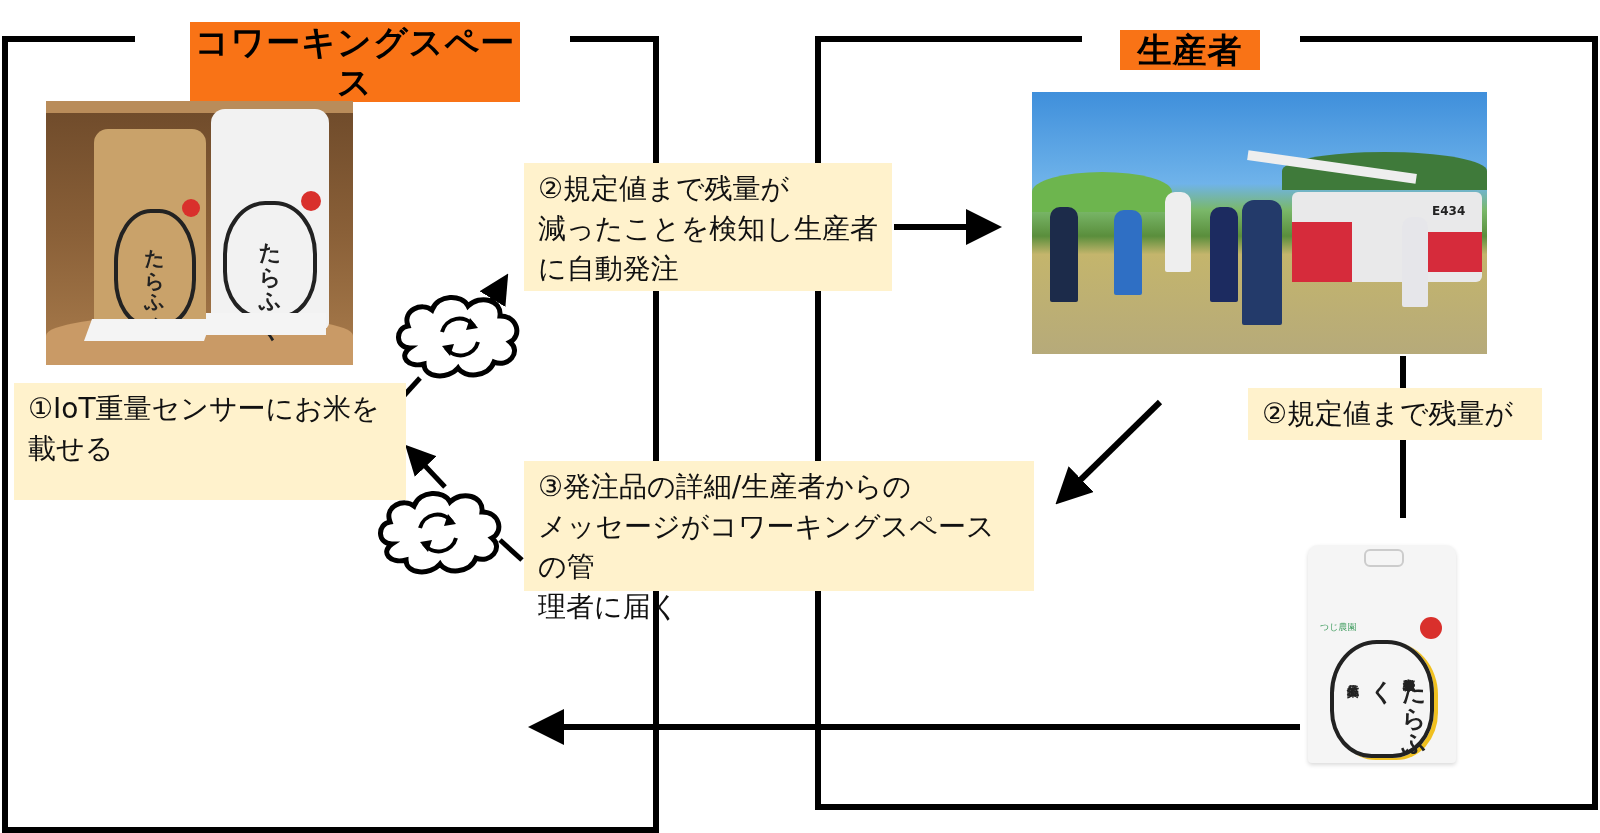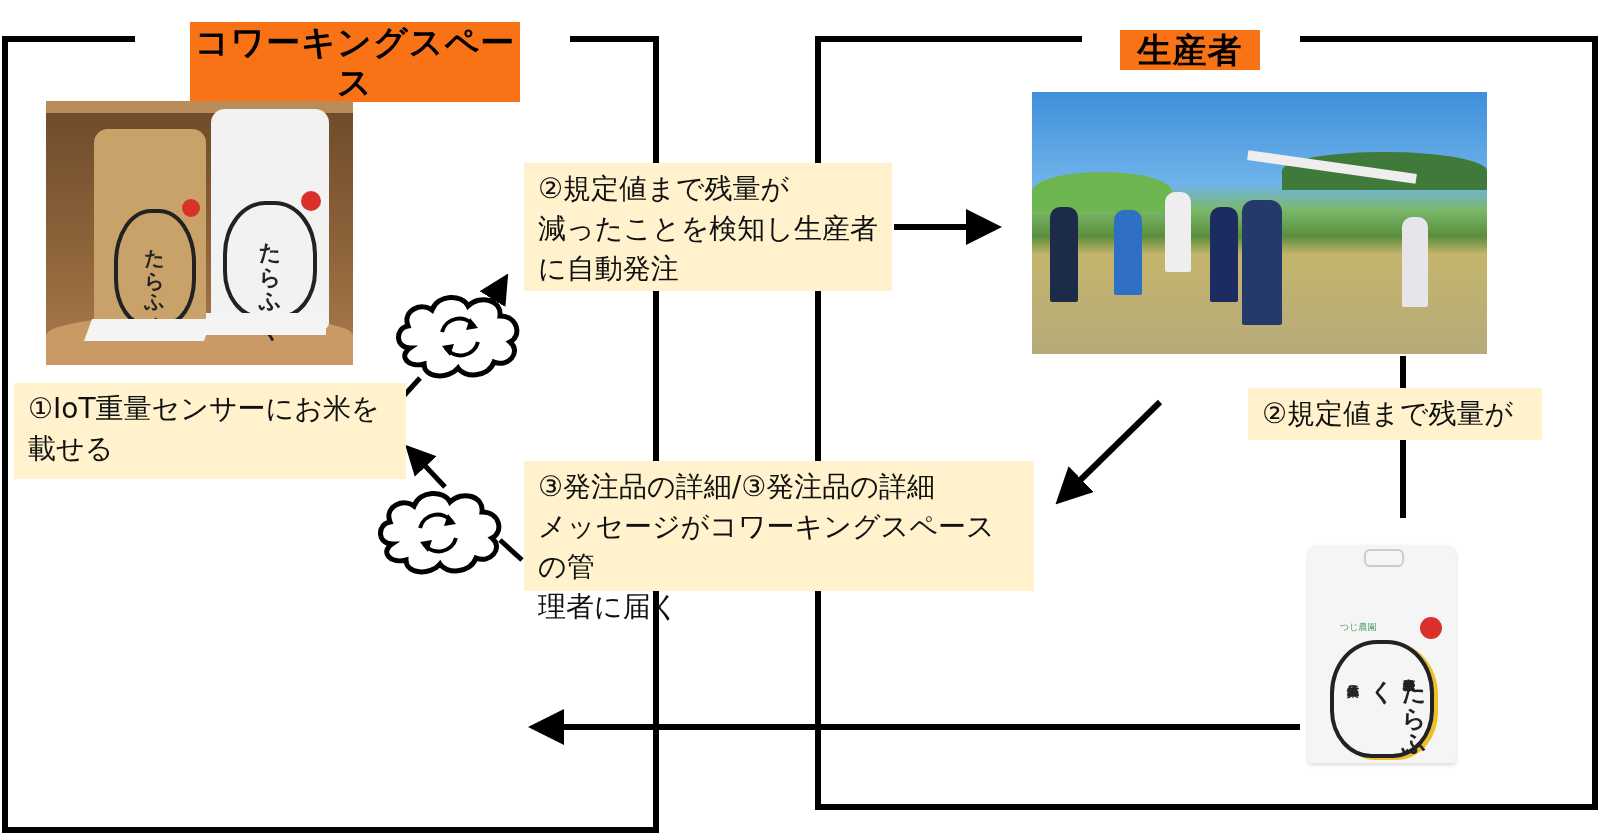--- a/index.html
+++ b/index.html
@@ -68,46 +68,51 @@
   </div>
 
   <div class="abs" style="left:42px;top:218px;width:120px;height:22px;background:#f4f4f4;transform:skewX(-20deg);"></div>
   <div class="abs" style="left:160px;top:212px;width:120px;height:22px;background:#f4f4f4;"></div>
 </div>
 
 <div class="photo" style="left:1032px; top:92px; width:455px; height:262px; background:linear-gradient(180deg,#3f8fdb 0%,#6fb3ea 35%,#7ab86a 45%,#5a8e3c 55%,#c4b56c 62%,#b6aa7a 100%);">
   <div class="abs" style="left:0;top:80px;width:140px;height:40px;background:#6db54e;border-radius:60% 60% 0 0;"></div>
   <div class="abs" style="left:250px;top:60px;width:205px;height:38px;background:#3f7a3a;border-radius:60% 60% 0 0;"></div>
 
+  <div class="abs" style="left:260px;top:100px;width:190px;height:90px;background:#e9e9ea;border-radius:6px;">
+    <div class="abs" style="left:0;top:30px;width:60px;height:60px;background:#d62b3b;"></div>
+    <div class="abs" style="left:130px;top:40px;width:60px;height:40px;background:#d62b3b;"></div>
+    <div class="abs" style="left:140px;top:12px;font-size:12px;font-weight:bold;color:#222;">E434</div>
+  </div>
   <div class="abs" style="left:215px;top:70px;width:170px;height:10px;background:#eee;transform:rotate(8deg);"></div>
 
   <div class="abs" style="left:18px;top:115px;width:28px;height:95px;background:#1c2b4a;border-radius:10px 10px 2px 2px;"></div>
   <div class="abs" style="left:82px;top:118px;width:28px;height:85px;background:#2f6fc4;border-radius:10px 10px 2px 2px;"></div>
   <div class="abs" style="left:133px;top:100px;width:26px;height:80px;background:#eee;border-radius:10px 10px 2px 2px;"></div>
   <div class="abs" style="left:178px;top:115px;width:28px;height:95px;background:#1c2b60;border-radius:10px 10px 2px 2px;"></div>
   <div class="abs" style="left:210px;top:108px;width:40px;height:125px;background:#233a6a;border-radius:12px 12px 2px 2px;"></div>
   <div class="abs" style="left:370px;top:125px;width:26px;height:90px;background:#e6e6ea;border-radius:10px 10px 2px 2px;"></div>
 </div>
 
 <div class="photo" style="left:1308px; top:545px; width:148px; height:218px; background:#f5f5f5; border-radius:10px 10px 4px 4px; box-shadow:0 2px 4px rgba(0,0,0,0.15);">
   <div class="abs" style="left:56px;top:4px;width:36px;height:14px;border:2px solid #ccc;border-radius:6px;"></div>
-  <div class="abs" style="left:12px;top:76px;font-size:9px;color:#3a9a5a;margin-left:20px;">つじ農園</div>
+  <div class="abs" style="left:12px;top:76px;font-size:9px;color:#3a9a5a;">つじ農園</div>
   <div class="abs" style="left:112px;top:72px;width:22px;height:22px;background:#d9302c;border-radius:50%;"></div>
   <div class="abs" style="left:22px;top:95px;width:96px;height:110px;border:4px solid #222;border-radius:45% 45% 40% 40%;box-shadow:4px 2px 0 #f0c020;"></div>
   <div class="bag-label" style="left:58px;top:118px;font-size:24px;">たらふく</div>
   <div class="bag-label" style="left:92px;top:124px;font-size:12px;">有機栽培米</div>
   <div class="bag-label" style="left:36px;top:130px;font-size:12px;">品質本位</div>
 </div>
 
-<div class="note" style="left:14px; top:383px; width:392px; height:96px;">①IoT重量センサーにお米を
+<div class="note" style="left:14px; top:383px; width:392px; height:117px;">①IoT重量センサーにお米を
 載せる</div>
 <div class="note" style="left:524px; top:163px; width:368px; height:128px;">②規定値まで残量が
 減ったことを検知し生産者
 に自動発注</div>
-<div class="note" style="left:524px; top:461px; width:510px; height:130px;">③発注品の詳細/③発注品の詳細
+<div class="note" style="left:524px; top:461px; width:510px; height:130px;">③発注品の詳細/生産者からの
 メッセージがコワーキングスペースの管
 理者に届く</div>
 <div class="note" style="left:1248px; top:388px; width:294px; height:52px;">②規定値まで残量が</div>
 
 <svg class="abs" style="left:390px; top:288px;" width="140" height="95" viewBox="0 0 140 95">
   <path d="M20,60 C5,60 5,40 18,38 C12,22 32,14 42,22 C48,6 72,6 78,18 C90,6 112,12 110,28 C128,28 132,48 120,54 C132,64 118,80 104,74 C98,90 74,90 68,80 C58,92 34,90 34,76 C18,80 8,68 20,60 Z" fill="#fff" stroke="#000" stroke-width="5"></path>
   <path d="M52,44 A18,18 0 0 1 84,38" fill="none" stroke="#000" stroke-width="4"></path>
   <path d="M80,30 L88,40 L76,42 Z" fill="#000"></path>
   <path d="M88,54 A18,18 0 0 1 56,60" fill="none" stroke="#000" stroke-width="4"></path>
   <path d="M60,68 L52,58 L64,56 Z" fill="#000"></path>

